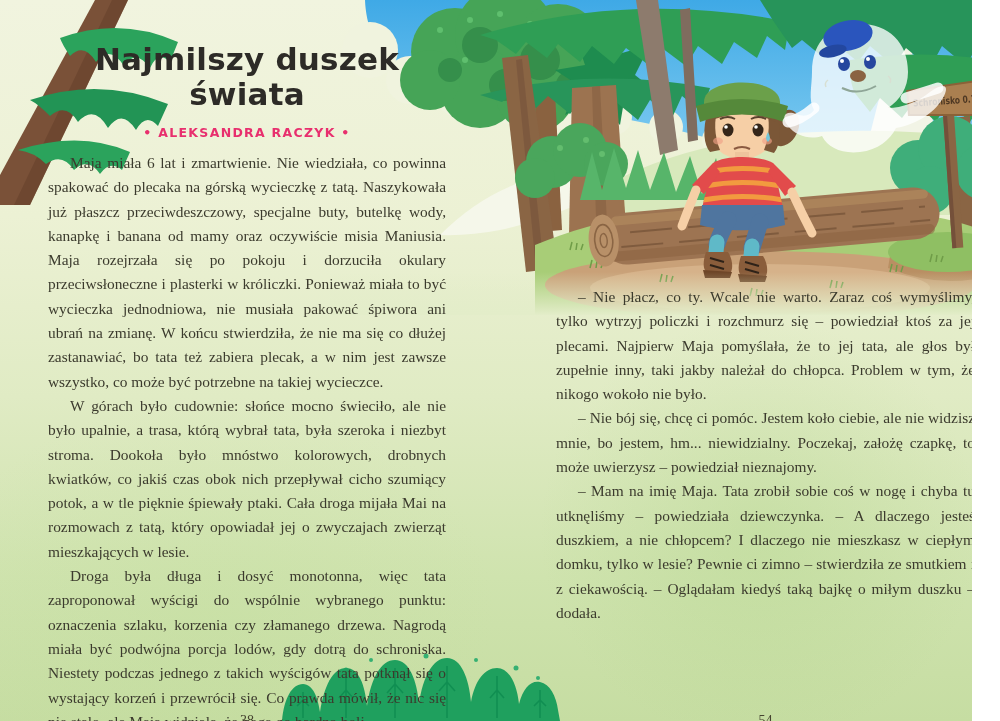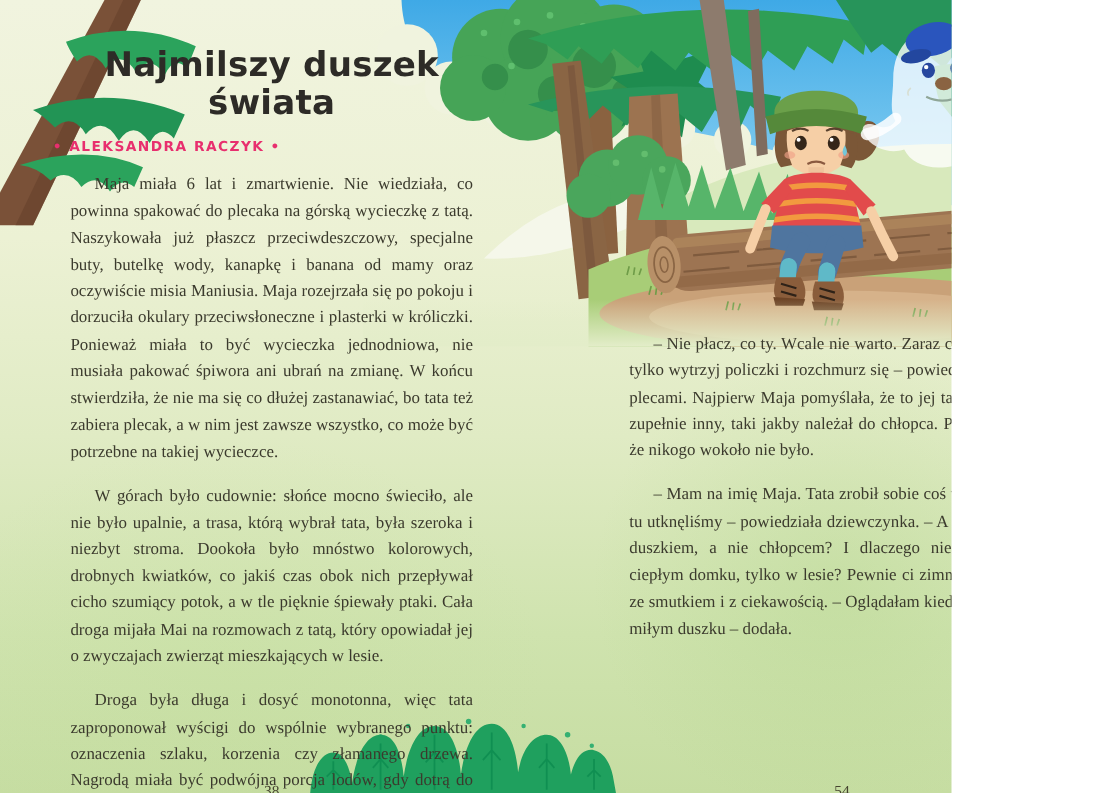--- a/index.html
+++ b/index.html
@@ -1,35 +1,35 @@
 <!DOCTYPE html>
 <html lang="pl"><head>
 <meta charset="utf-8">
 <style>
   html,body{margin:0;padding:0;}
   .spread{
-    position:relative;width:865px;height:721px;overflow:hidden;
+    position:relative;width:972px;height:721px;overflow:hidden;
     background:linear-gradient(180deg,#f1f4df 0%,#ecf1d4 30%,#e0ebc4 55%,#cfe3ae 80%,#c6dda2 100%);
     font-family:"Liberation Serif",serif;
   }
   .wash{position:absolute;pointer-events:none;}
   .wash-r{left:520px;top:300px;width:480px;height:420px;
     background:radial-gradient(ellipse at 50% 55%,rgba(168,208,128,.30),rgba(168,208,128,0) 65%);}
   .wash-l{left:-40px;top:380px;width:560px;height:380px;
     background:radial-gradient(ellipse at 45% 60%,rgba(190,220,150,.22),rgba(190,220,150,0) 65%);}
   .left-col{position:absolute;left:48px;top:42px;width:398px;}
   .right-col{position:absolute;left:556px;top:285px;width:419px;}
   .title{margin:0 auto;width:360px;font:800 31px/35px "DejaVu Sans",sans-serif;
     text-align:center;color:#2d2b27;letter-spacing:.2px;}
-  .author{margin:13px 0 0;font:bold 12.5px/15px "DejaVu Sans",sans-serif;
+  .author{margin:13px 0 0;text-align:center;font:bold 12.5px/15px "DejaVu Sans",sans-serif;
     color:#e82f6e;letter-spacing:1.3px;}
   .text-block{margin-top:11px;font-size:15.4px;line-height:24.3px;color:#3b3a2d;
     text-align:justify;hyphens:auto;-webkit-hyphens:auto;}
   .right-col .text-block{margin-top:0;}
-  .para{margin:16px;text-indent:22px;}
+  .para{margin:0;text-indent:22px;}
   .pageno{position:absolute;top:712px;font:14px/18px "Liberation Serif",serif;color:#45432f;text-align:center;}
   .pageno-left{left:48px;width:398px;}
   .pageno-right{left:556px;width:419px;}
   .illu{position:absolute;pointer-events:none;}
   .illu-main{left:330px;top:0;width:670px;height:315px;}
   .illu-pine{left:0;top:0;width:195px;height:205px;}
   .illu-bush{left:276px;top:652px;width:290px;height:69px;}
 </style>
 </head>
 <body>
@@ -295,20 +295,21 @@
     <div class="text-block">
         <p class="para">Maja miała 6 lat i zmartwienie. Nie wiedziała, co powinna spakować do plecaka na górską wycieczkę z tatą. Naszykowała już płaszcz przeciwdeszczowy, specjalne buty, butelkę wody, kanapkę i banana od mamy oraz oczywiście misia Maniusia. Maja rozejrzała się po pokoju i dorzuciła okulary przeciwsłoneczne i plasterki w króliczki. Ponieważ miała to być wycieczka jednodniowa, nie musiała pakować śpiwora ani ubrań na zmianę. W końcu stwierdziła, że nie ma się co dłużej zastanawiać, bo tata też zabiera plecak, a w nim jest zawsze wszystko, co może być potrzebne na takiej wycieczce.</p>
         <p class="para">W górach było cudownie: słońce mocno świeciło, ale nie było upalnie, a trasa, którą wybrał tata, była szeroka i niezbyt stroma. Dookoła było mnóstwo kolorowych, drobnych kwiatków, co jakiś czas obok nich przepływał cicho szumiący potok, a w tle pięknie śpiewały ptaki. Cała droga mijała Mai na rozmowach z tatą, który opowiadał jej o zwyczajach zwierząt mieszkających w lesie.</p>
         <p class="para">Droga była długa i dosyć monotonna, więc tata zaproponował wyścigi do wspólnie wybranego punktu: oznaczenia szlaku, korzenia czy złamanego drzewa. Nagrodą miała być podwójna porcja lodów, gdy dotrą do schroniska. Niestety podczas jednego z takich wyścigów tata potknął się o wystający korzeń i przewrócił się. Co prawda mówił, że nic się nie stało, ale Maja widziała, że noga go bardzo boli.</p>
       </div>
   </div>
 
   <div class="right-col">
     <div class="text-block">
         <p class="para">– Nie płacz, co ty. Wcale nie warto. Zaraz coś wymyślimy, tylko wytrzyj policzki i rozchmurz się – powiedział ktoś za jej plecami. Najpierw Maja pomyślała, że to jej tata, ale głos był zupełnie inny, taki jakby należał do chłopca. Problem w tym, że nikogo wokoło nie było.</p>
+        <p class="para">– Nie bój się, chcę ci pomóc. Jestem koło ciebie, ale nie widzisz mnie, bo jestem, hm... niewidzialny. Poczekaj, założę czapkę, to może uwierzysz – powiedział nieznajomy.</p>
         <p class="para">– Mam na imię Maja. Tata zrobił sobie coś w nogę i chyba tu utknęliśmy – powiedziała dziewczynka. – A dlaczego jesteś duszkiem, a nie chłopcem? I dlaczego nie mieszkasz w ciepłym domku, tylko w lesie? Pewnie ci zimno – stwierdziła ze smutkiem i z ciekawością. – Oglądałam kiedyś taką bajkę o miłym duszku – dodała.</p>
       </div>
   </div>
 
   <div class="pageno pageno-left">38</div>
   <div class="pageno pageno-right">54</div>
 
 </div>
 
 </body></html>

